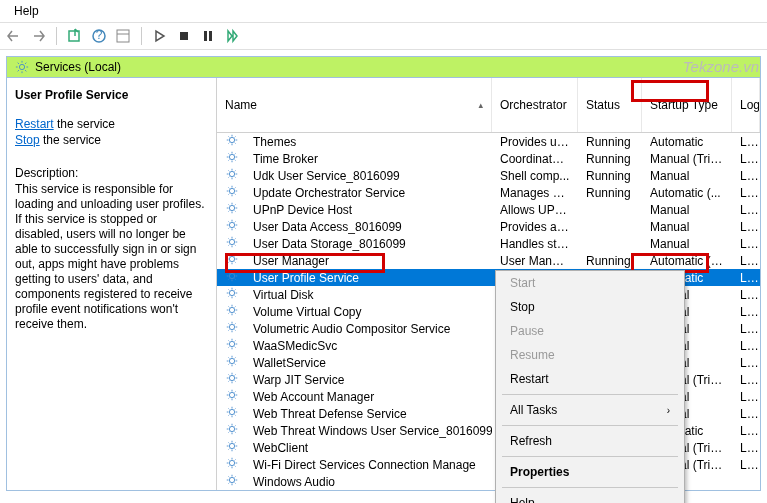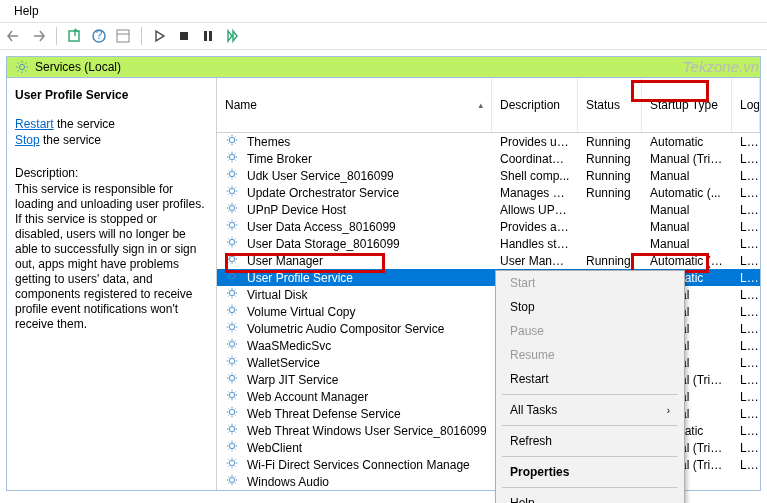--- a/index.html
+++ b/index.html
@@ -32,21 +32,21 @@
 .col.desc { width: 86px; }
 .col.status { width: 64px; }
 .col.startup { width: 90px; }
 .col.logon { flex: 1; }
 
 .rows { overflow: hidden; }
 .row { display: flex; align-items: center; height: 17px; }
 .row.selected { background: #0078d7; color: #fff; }
 .row.selected .c { color: #fff; }
 .c { padding: 0 8px; overflow: hidden; white-space: nowrap; text-overflow: ellipsis; }
-.c.name { width: 275px; display: flex; align-items: center; gap: 8px; }
+.c.name { width: 275px; display: flex; align-items: center; gap: 14px; }
 .c.desc { width: 86px; }
 .c.status { width: 64px; }
 .c.startup { width: 90px; }
 .c.logon { flex: 1; }
 .svc-icon { width: 14px; height: 14px; flex-shrink: 0; }
 
 .highlight-red { border: 3px solid #d00000; }
 .hl-name { position: absolute; left: 225px; top: 253px; width: 160px; height: 20px; pointer-events: none; }
 .hl-startup-header { position: absolute; right: 58px; top: 80px; width: 78px; height: 22px; pointer-events: none; }
 .hl-startup-cell { position: absolute; right: 58px; top: 253px; width: 78px; height: 20px; pointer-events: none; }
@@ -140,21 +140,21 @@
     <div class="desc-label">Description:</div>
     <div class="desc-text">This service is responsible for loading and unloading user profiles. If this service is stopped or disabled, users will no longer be able to successfully sign in or sign out, apps might have problems getting to users' data, and components registered to receive profile event notifications won't receive them.</div>
   </div>
 
   <div class="right-pane">
     <div class="cols-header">
       <div class="col name">
           <span>Name</span>
           <span class="sort">▴</span>
         </div>
-      <div class="col desc">Description</div>
+      <div class="col desc">Orchestrator</div>
       <div class="col status">Status</div>
       <div class="col startup">Startup Type</div>
       <div class="col logon">Log On</div>
     </div>
     <div class="rows" id="rows">
         <div class="row">
           <div class="c name">
             <span><svg class="svc-icon" viewBox="0 0 16 16">
                 <circle cx="8" cy="8" r="3" fill="none" stroke="#4488cc" stroke-width="1"></circle>
                 <path d="M8 2v2M8 12v2M2 8h2M12 8h2M4 4l1 1M11 11l1 1M4 12l1-1M11 5l1-1" stroke="#4488cc" stroke-width="1"></path>

